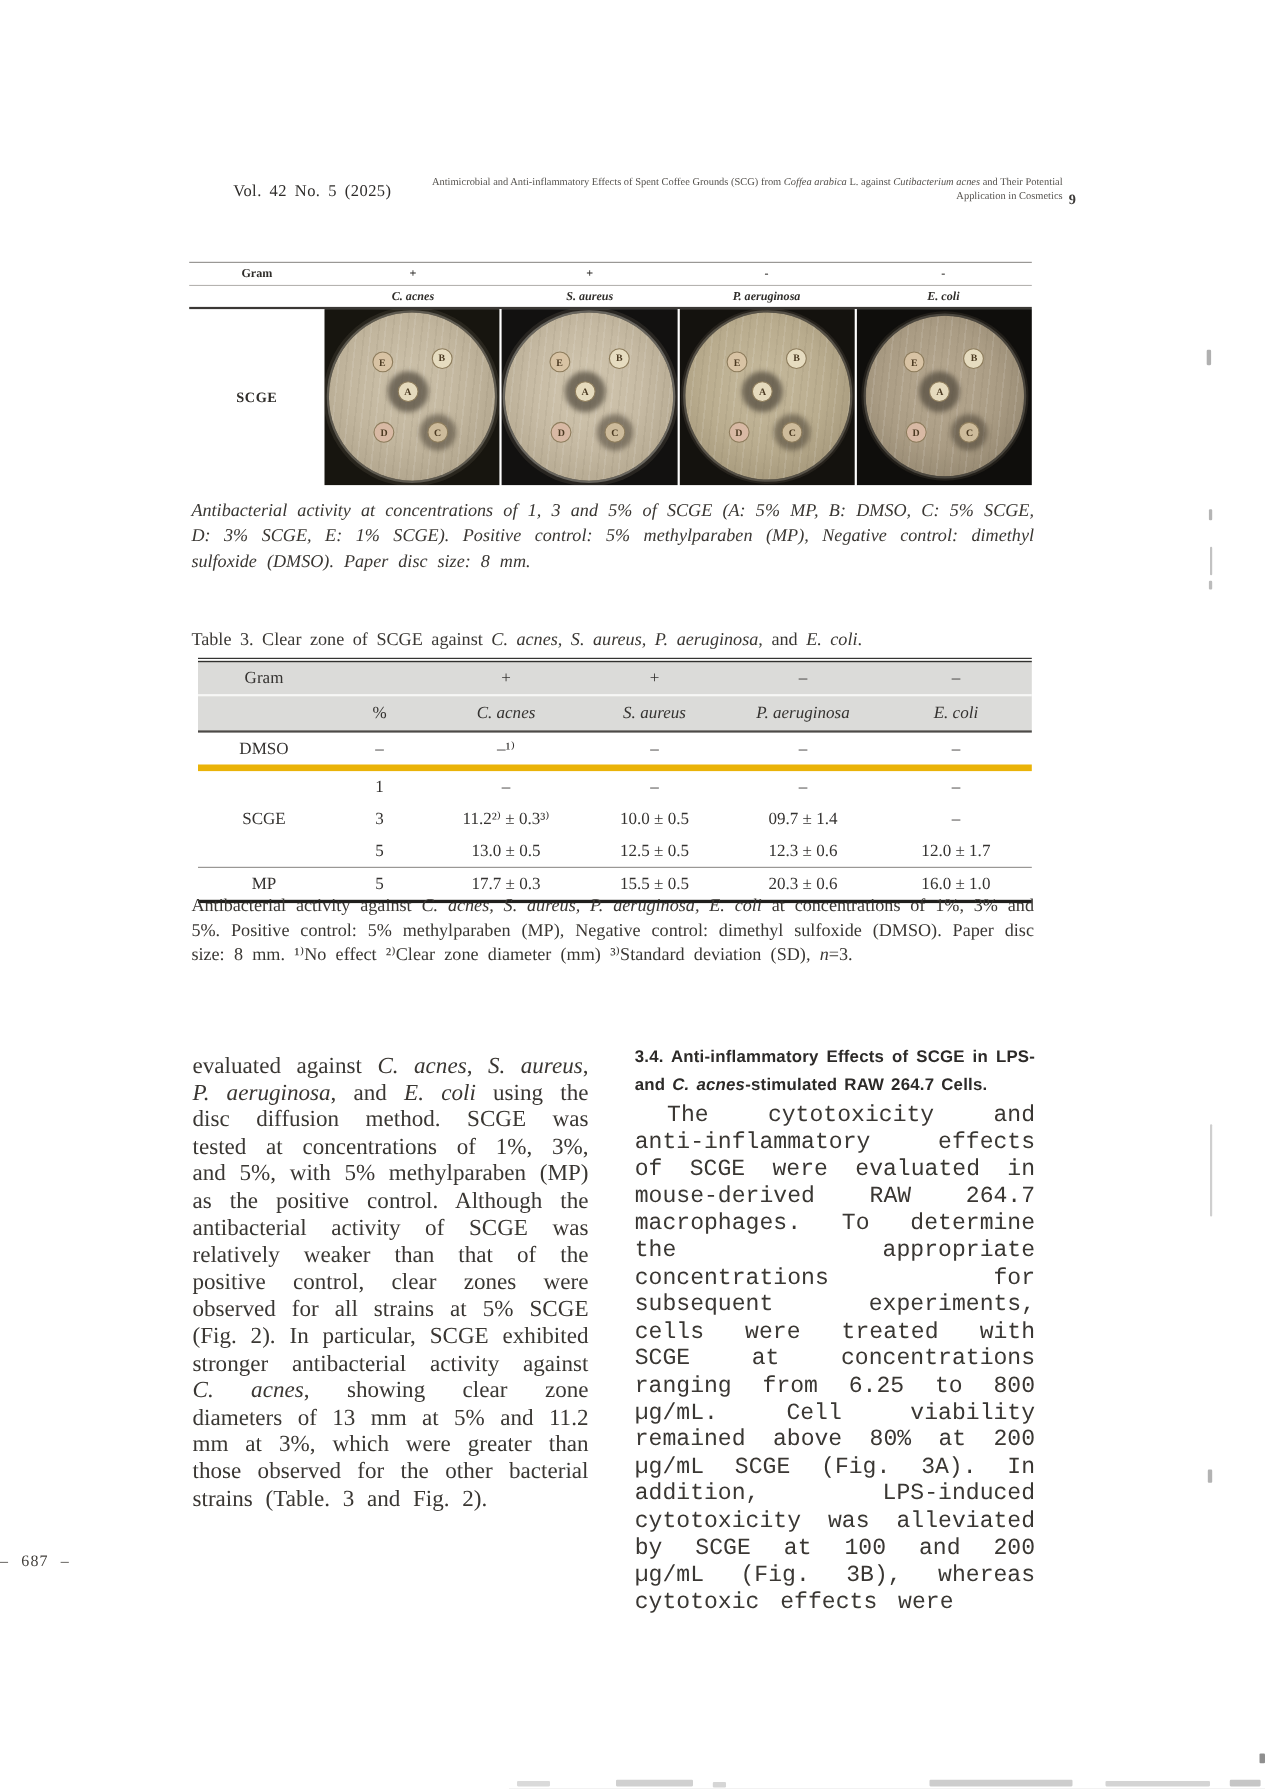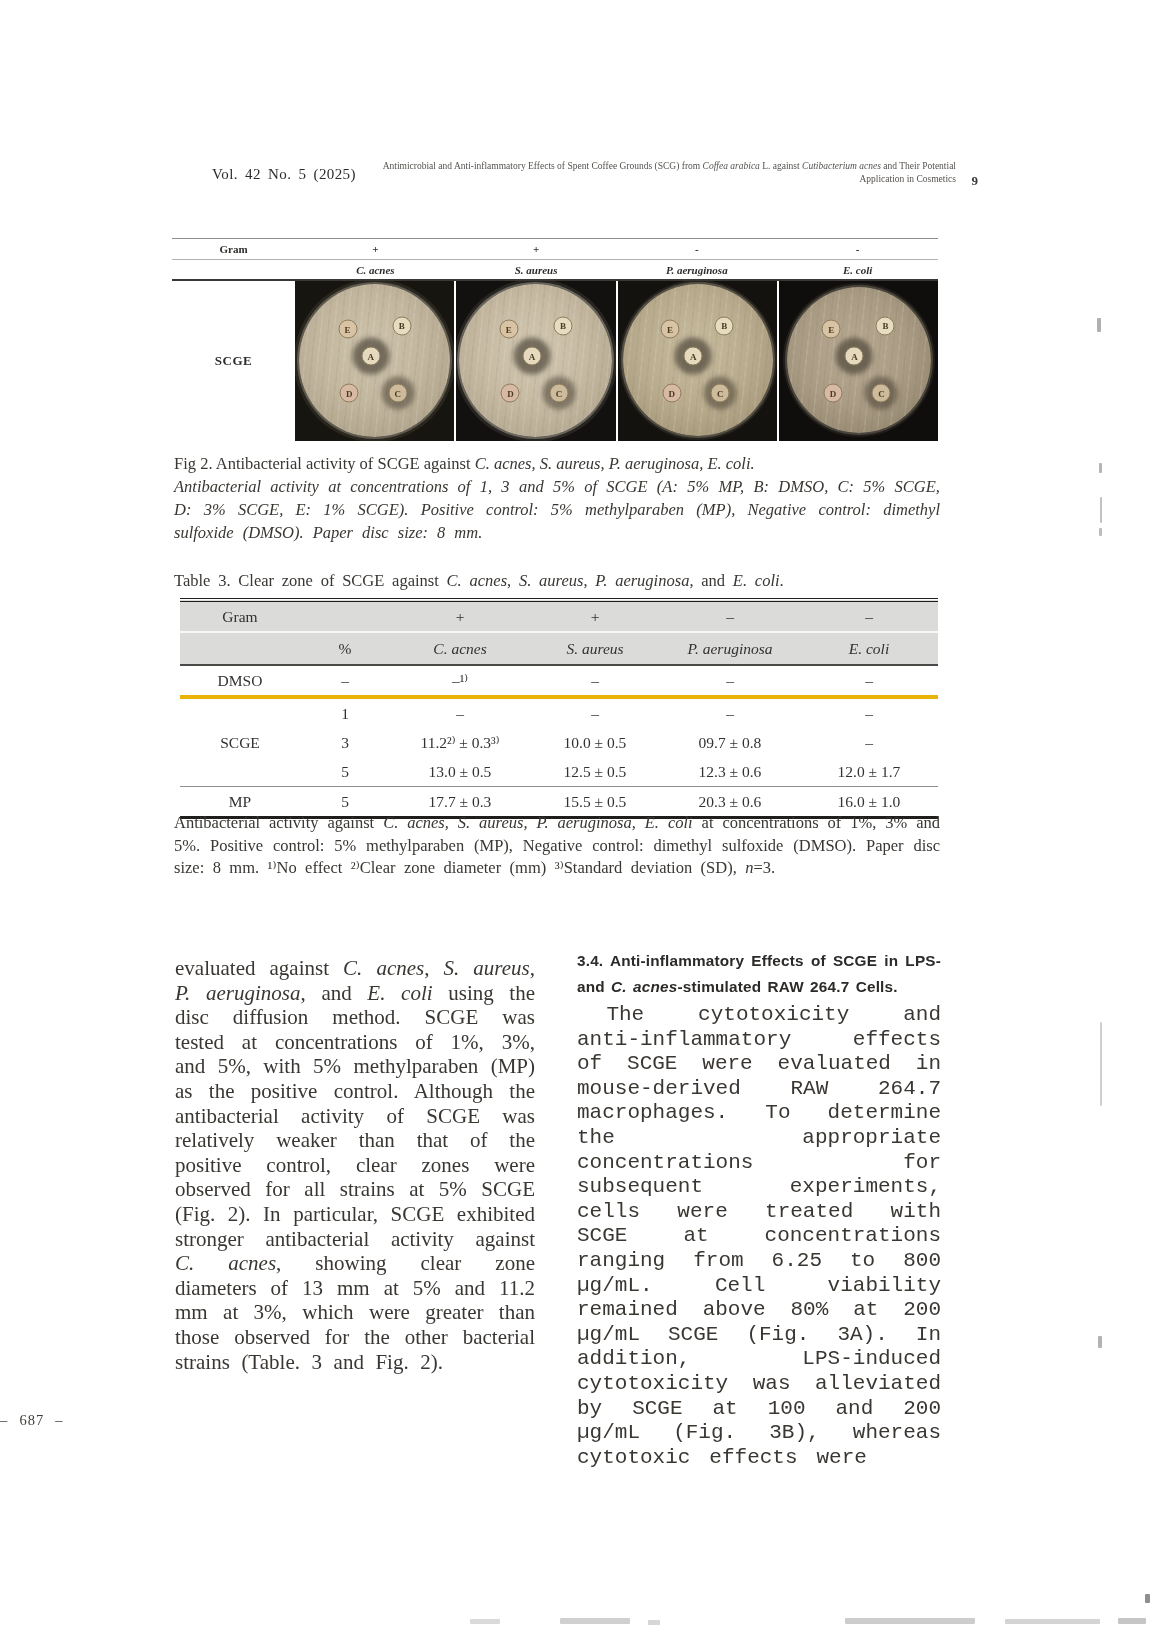--- a/index.html
+++ b/index.html
@@ -2,21 +2,21 @@
 <html><head>
 <meta charset="utf-8">
 <style>
   html,body{margin:0;padding:0;background:#e9e9e9;}
   .sheet{position:relative;width:1150px;height:1626px;background:#ffffff;overflow:hidden;
          font-family:"Liberation Serif","DejaVu Serif",serif;color:#35322e;}
 
   
   .pagehead{position:absolute;left:172px;top:158px;width:766px;height:46px;margin-left:40px;}
   .vol{position:absolute;left:0;top:8px;font-size:15px;letter-spacing:.4px;color:#2e2c2a;word-spacing:3px;}
-  .rt{position:absolute;right:22px;top:2px;width:575px;text-align:right;
+  .rt{position:absolute;right:12px;top:2px;width:575px;text-align:right;
       font-size:9.5px;line-height:13px;color:#55524e;}
   .pno-top{position:absolute;right:0;top:15px;font-size:13px;color:#3a3836;font-weight:bold;}
 
   
   .fig2{position:absolute;left:172px;top:238px;width:766px;}
   .fg-rule-top{border-top:1px solid #8f8d8a;}
   .fg-row{display:flex;align-items:center;font-size:11px;font-weight:bold;color:#2f2d2a;}
   .fg-gram{height:20px;border-bottom:1px solid #b5b3b0;}
   .fg-species{height:19px;border-bottom:2px solid #3a3835;}
   .fg-labelcol{width:123px;text-align:center;flex:none;}
@@ -60,21 +60,21 @@
   
   .t3wrap{position:absolute;left:180px;top:598px;width:758px;}
   table.t3{width:758px;border-collapse:collapse;font-size:15.5px;color:#343230;
            border-top:4px double #1f1e1c;border-bottom:3px solid #1f1e1c;}
   table.t3 th,table.t3 td{font-weight:normal;text-align:center;padding:0 2px;}
   table.t3 thead th{background:#dbdbd9;}
   table.t3 thead tr.r1 th{height:29px;border-bottom:1px solid #a8a6a3;}
   table.t3 thead tr.r2 th{height:31px;border-top:2px solid #f7f7f6;border-bottom:2px solid #4c4a47;}
   table.t3 thead tr.r2 th.sp{font-style:italic;}
   table.t3 tbody td{height:29px;}
-  table.t3 tbody tr:nth-child(1) td{border-bottom:4px solid #eab308;}
+  table.t3 tbody tr:nth-child(1) td{border-bottom:6px solid #eab308;}
   table.t3 tbody tr:nth-child(4) td{border-bottom:1px solid #8f8d8a;}
   .notes{position:absolute;left:174px;top:812px;width:766px;font-size:16.5px;line-height:22.5px;
          text-align:justify;word-spacing:.26em;color:#3a3733;}
 
   
   .cols{position:absolute;left:175px;top:948px;width:766px;display:flex;gap:42px;}
   .colL{width:360px;flex:none;}
   .colR{width:364px;flex:none;}
   .bodyp{font-size:21px;line-height:24.6px;text-align:justify;word-spacing:.30em;color:#3a3733;margin:0;}
   .colL .bodyp{padding-top:8px;}
@@ -154,21 +154,20 @@
             <div class="disc tint-B" style="left: 67%; top: 28%;">B</div>
             <div class="disc tint-A halo-strong" style="left: 47.5%; top: 47%;">A</div>
             <div class="disc tint-D" style="left: 34%; top: 70%;">D</div>
             <div class="disc tint-C halo-mid" style="left: 64.5%; top: 70%;">C</div>
           </div>
         </div>
     </div>
   </div>
 
   <div class="cap">
-    <div><span>Fig 2. Antibacterial activity of SCGE against </span><span style="font-style: italic;">C. acnes, S. aureus, P. aeruginosa, E. coli.</span></div>
     <div class="just"><span>Antibacterial activity at concentrations of 1, 3 and 5% of SCGE (A: 5% MP, B: DMSO, C: 5% SCGE, D: 3% SCGE, E: 1% SCGE). Positive control: 5% methylparaben (MP), Negative control: dimethyl sulfoxide (DMSO). Paper disc size: 8 mm.</span></div>
   </div>
 
   <div class="t3title"><span>Table 3. Clear zone of SCGE against </span><span style="font-style: italic;">C. acnes</span><span>, </span><span style="font-style: italic;">S. aureus</span><span>, </span><span style="font-style: italic;">P. aeruginosa</span><span>, and </span><span style="font-style: italic;">E. coli</span><span>.</span></div>
 
   <div class="t3wrap">
     <table class="t3">
       <colgroup>
         <col style="width:120px">
           <col style="width:90px">
@@ -210,21 +209,21 @@
             <td>–</td>
             <td>–</td>
             <td>–</td>
             <td>–</td>
           </tr>
           <tr>
             <td>SCGE</td>
             <td>3</td>
             <td>11.2²⁾ ± 0.3³⁾</td>
             <td>10.0 ± 0.5</td>
-            <td>09.7 ± 0.8</td>
+            <td>09.7 ± 1.4</td>
             <td>–</td>
           </tr>
           <tr>
             <td></td>
             <td>5</td>
             <td>13.0 ± 0.5</td>
             <td>12.5 ± 0.5</td>
             <td>12.3 ± 0.6</td>
             <td>12.0 ± 1.7</td>
           </tr>

